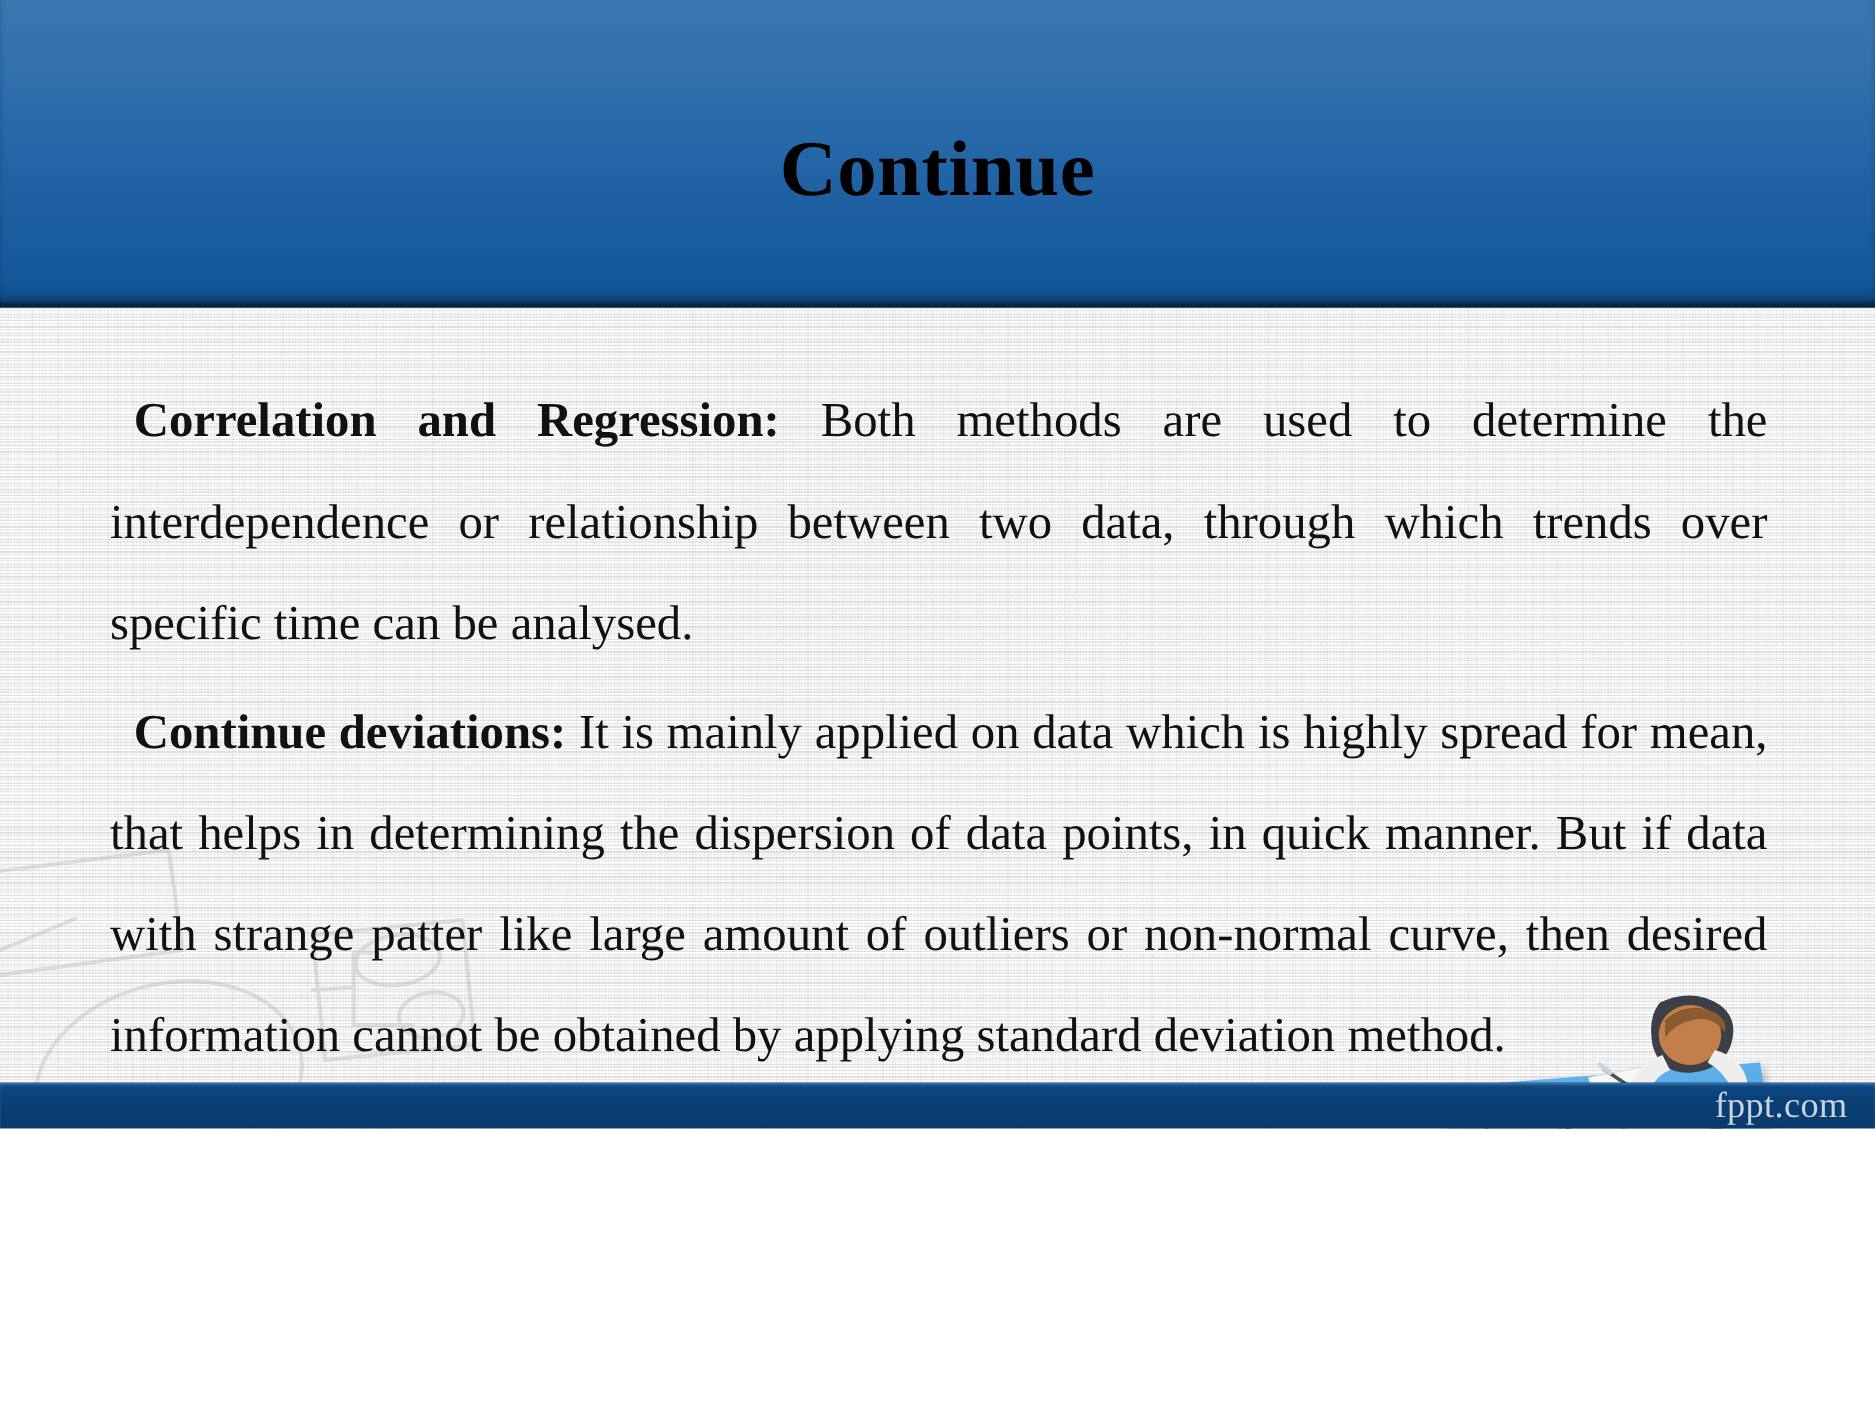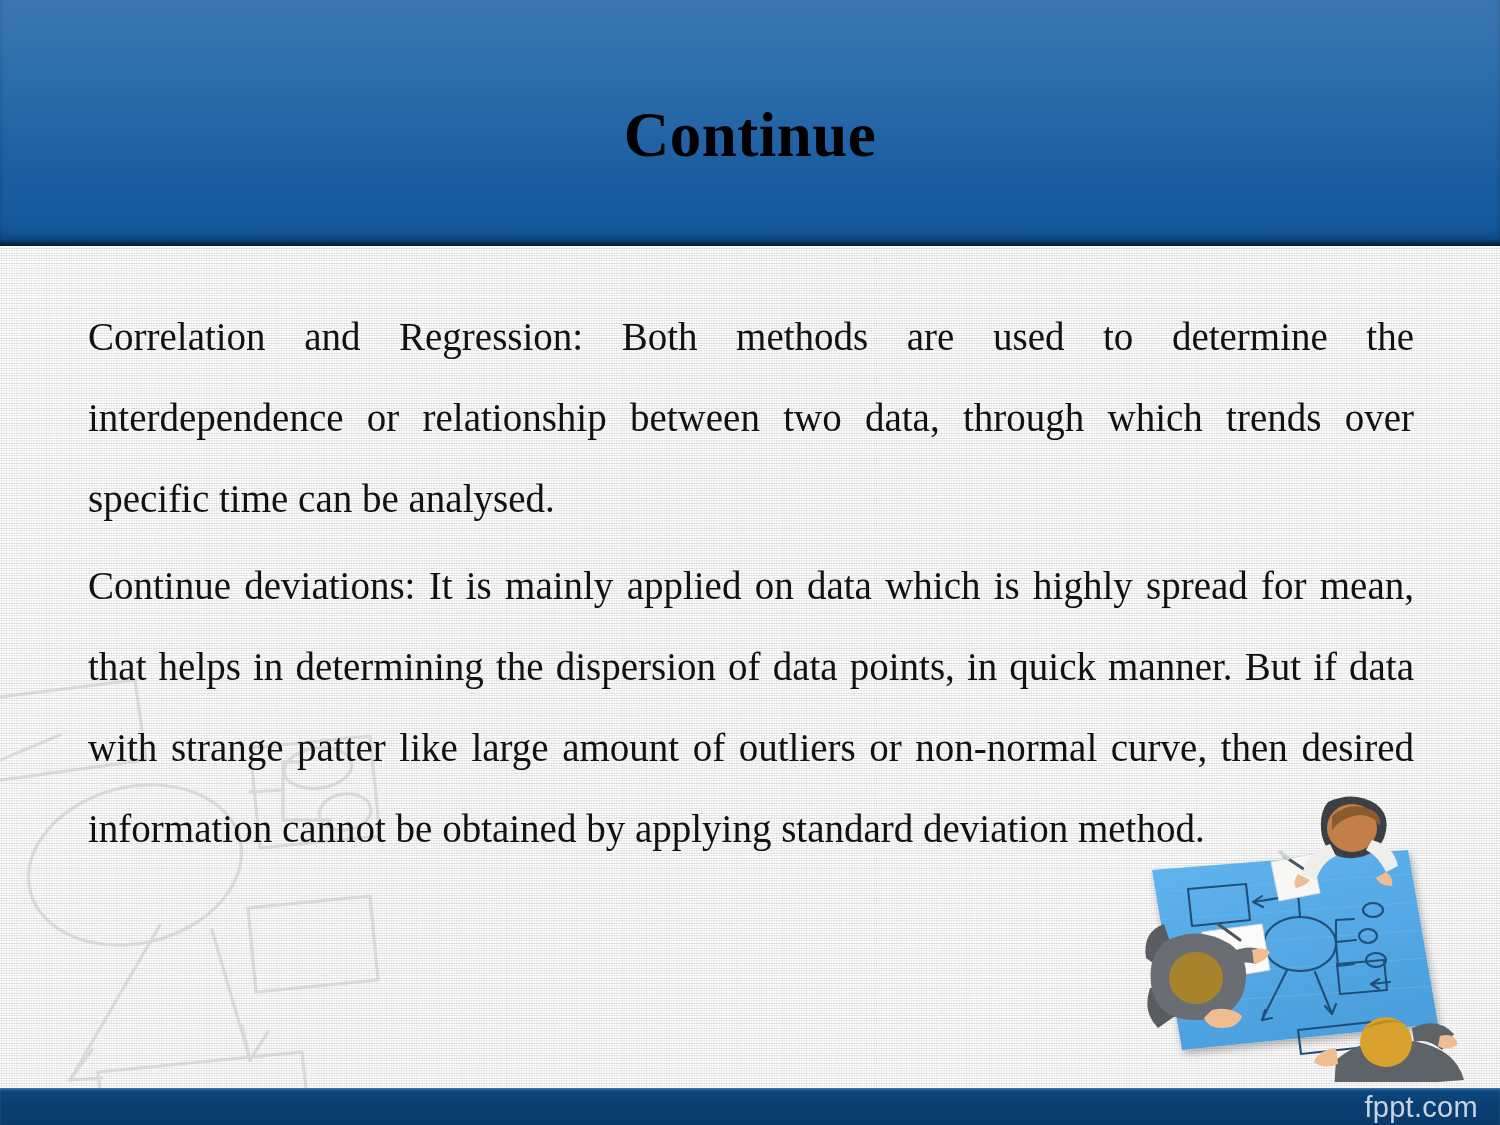--- a/index.html
+++ b/index.html
@@ -8,21 +8,21 @@
     padding: 0;
     background: #ffffff;
   }
   body {
     font-family: "Liberation Serif", "DejaVu Serif", serif;
   }
 
   .slide {
     position: relative;
     width: 1500px;
-    height: 1125px;
+    height: 903px;
     overflow: hidden;
     background: #84cc16;
   }
 
   
   .slide-bg {
     position: absolute;
     inset: 0;
     background-color: #e9e9e9;
     background-image:
@@ -98,21 +98,22 @@
     margin: 0 0 6px 0;
     font-size: 39px;
     line-height: 81px;
     color: #111111;
     text-align: justify;
     text-justify: inter-word;
     font-family: "Liberation Serif", "DejaVu Serif", serif;
   }
   .para:last-child { margin-bottom: 0; }
   .para .lead {
-    font-weight: normal;
+    font-weight: bold;
+    margin-left: 19px;
   }
 
   
   .illustration {
     position: absolute;
     left: 1140px;
     top: 792px;
     width: 330px;
     height: 290px;
     pointer-events: none;
@@ -126,21 +127,21 @@
     width: 1500px;
     height: 37px;
     background: linear-gradient(180deg, #0c4a86 0%, #0a3f74 40%, #093a6c 100%);
     box-shadow: inset 0 2px 3px -1px rgba(255,255,255,0.35);
   }
   .footer-brand {
     position: absolute;
     right: 22px;
     top: 50%;
     transform: translateY(-50%);
-    font-family: Liberation Sans, sans-serif;
+    font-family: Liberation Serif, serif;
     font-size: 29px;
     color: #c9d4e0;
     letter-spacing: 0.3px;
     line-height: 1;
   }
 </style>
 </head>
 <body>
 
 <div class="slide">

